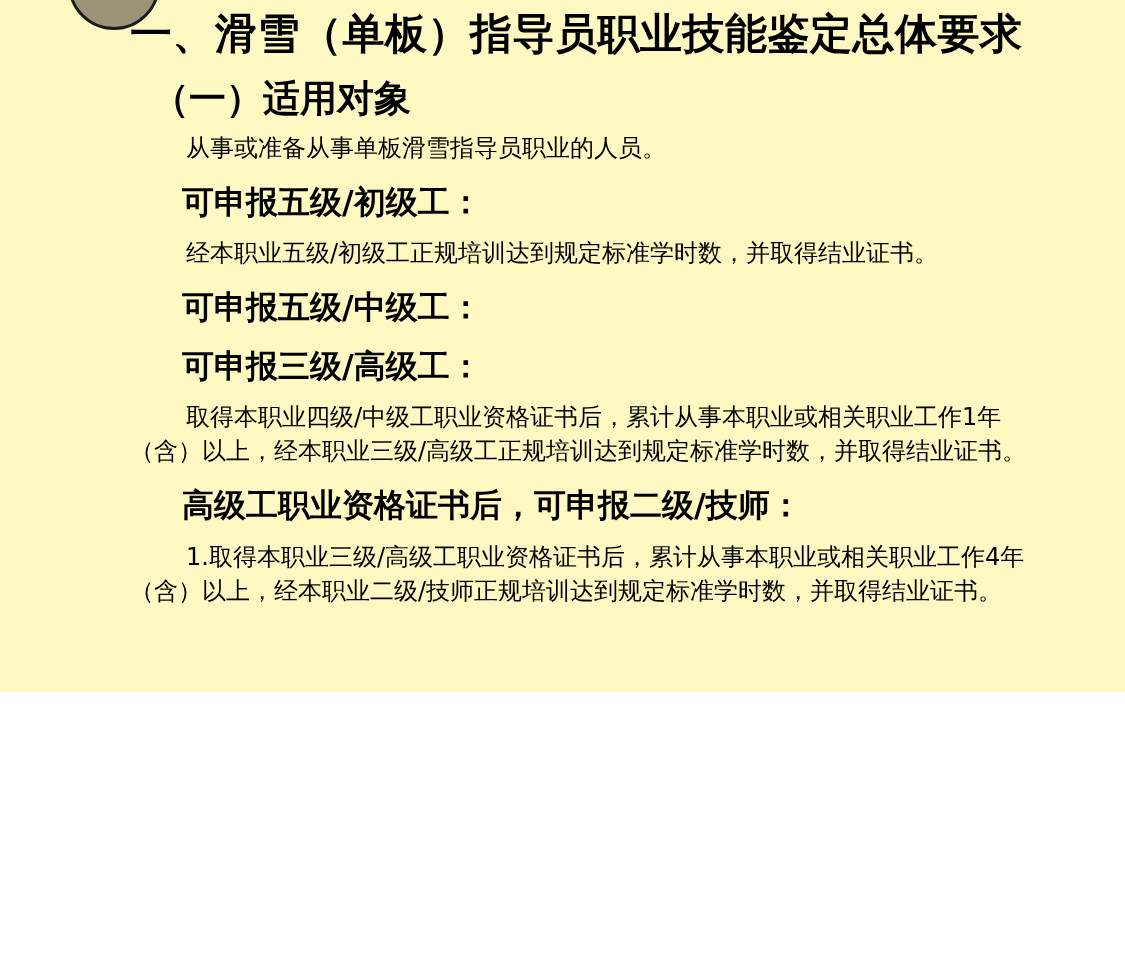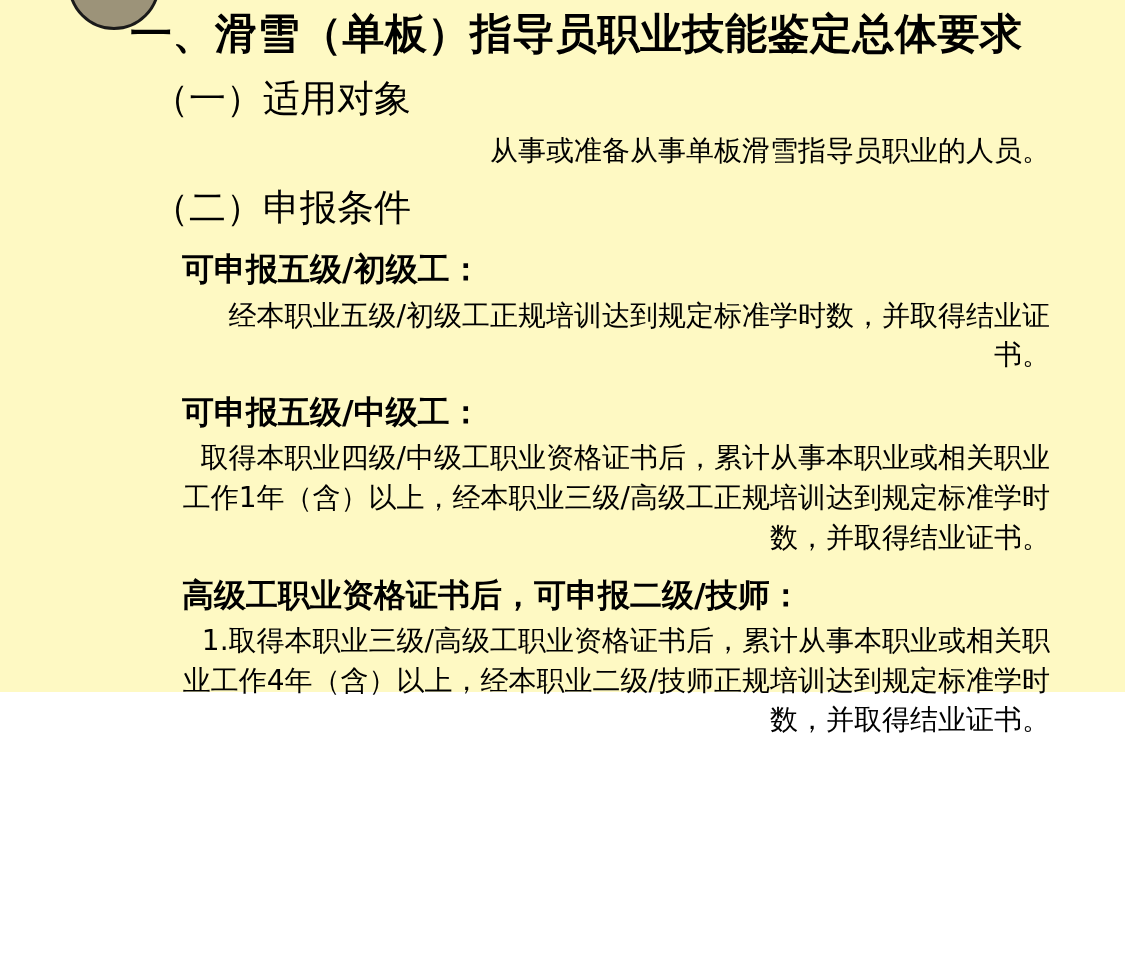--- a/index.html
+++ b/index.html
@@ -42,63 +42,62 @@
   .h1 {
     font-size: 42px;
     font-weight: bold;
     line-height: 1.25;
     letter-spacing: 0.5px;
     margin: 8px 0 0 0;
     white-space: pre-wrap;
   }
   .h2 {
     font-size: 37px;
-    font-weight: normal;
+    font-weight: bold;
     line-height: 1.3;
     margin: 14px 0 0 22px;
   }
   .h3 {
     font-size: 32px;
     font-weight: bold;
     line-height: 1.35;
     margin: 16px 0 0 52px;
   }
   .para {
-    font-size: 28px;
+    font-size: 24px;
     line-height: 1.42;
     margin: 8px 0 0 0;
     text-indent: 56px;
     white-space: pre-wrap;
-    text-align: right;
   }
   .para.tight {
-    margin-top: 4px;
+    margin-top: 12px;
   }
 </style>
 </head>
 <body>
 
 <div class="page">
 
   <div class="corner-badge"></div>
 
   <div class="content">
 
     <div class="h1">一、滑雪（单板）指导员职业技能鉴定总体要求</div>
 
     <div class="h2">（一）适用对象</div>
 
     <div class="para">从事或准备从事单板滑雪指导员职业的人员。</div>
 
-    <div class="h2">（二）申报条件</div>
 
     <div class="h3">可申报五级/初级工：</div>
     <div class="para tight">经本职业五级/初级工正规培训达到规定标准学时数，并取得结业证书。</div>
 
     <div class="h3">可申报五级/中级工：</div>
 
+    <div class="h3">可申报三级/高级工：</div>
     <div class="para tight">取得本职业四级/中级工职业资格证书后，累计从事本职业或相关职业工作1年（含）以上，经本职业三级/高级工正规培训达到规定标准学时数，并取得结业证书。</div>
 
     <div class="h3">高级工职业资格证书后，可申报二级/技师：</div>
     <div class="para tight">1.取得本职业三级/高级工职业资格证书后，累计从事本职业或相关职业工作4年（含）以上，经本职业二级/技师正规培训达到规定标准学时数，并取得结业证书。</div>
 
   </div>
 </div>
 
 </body></html>

